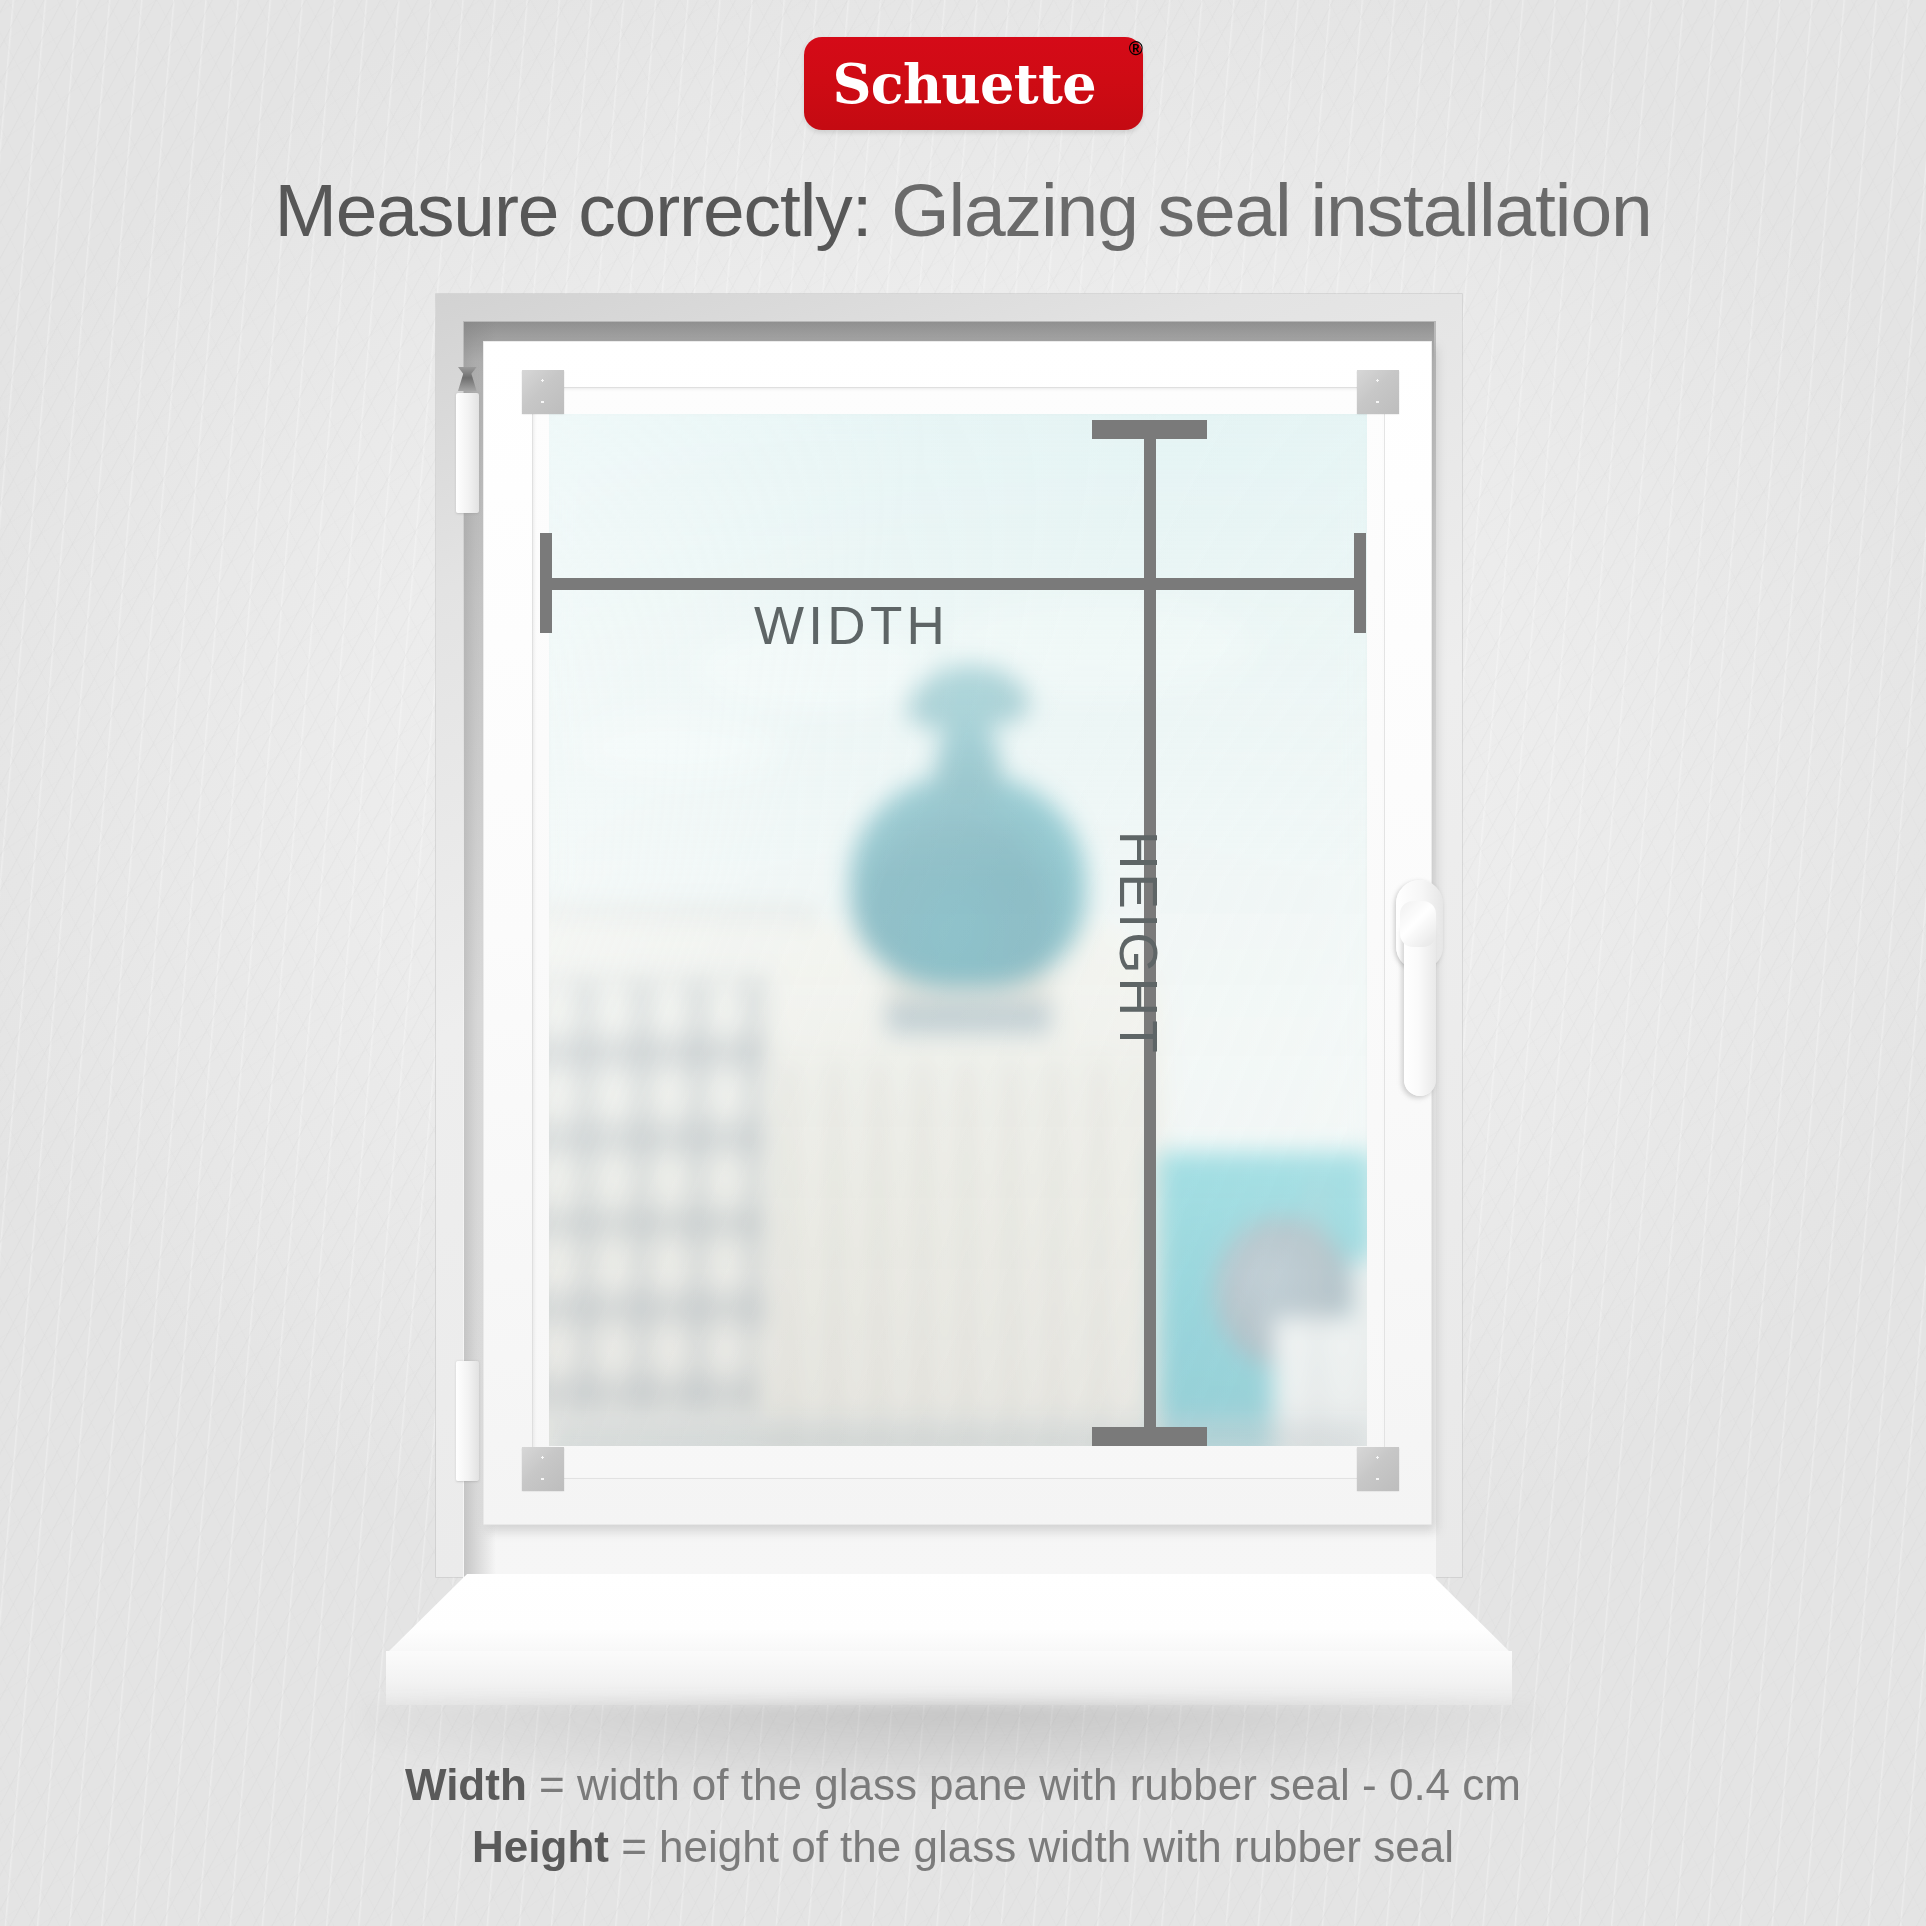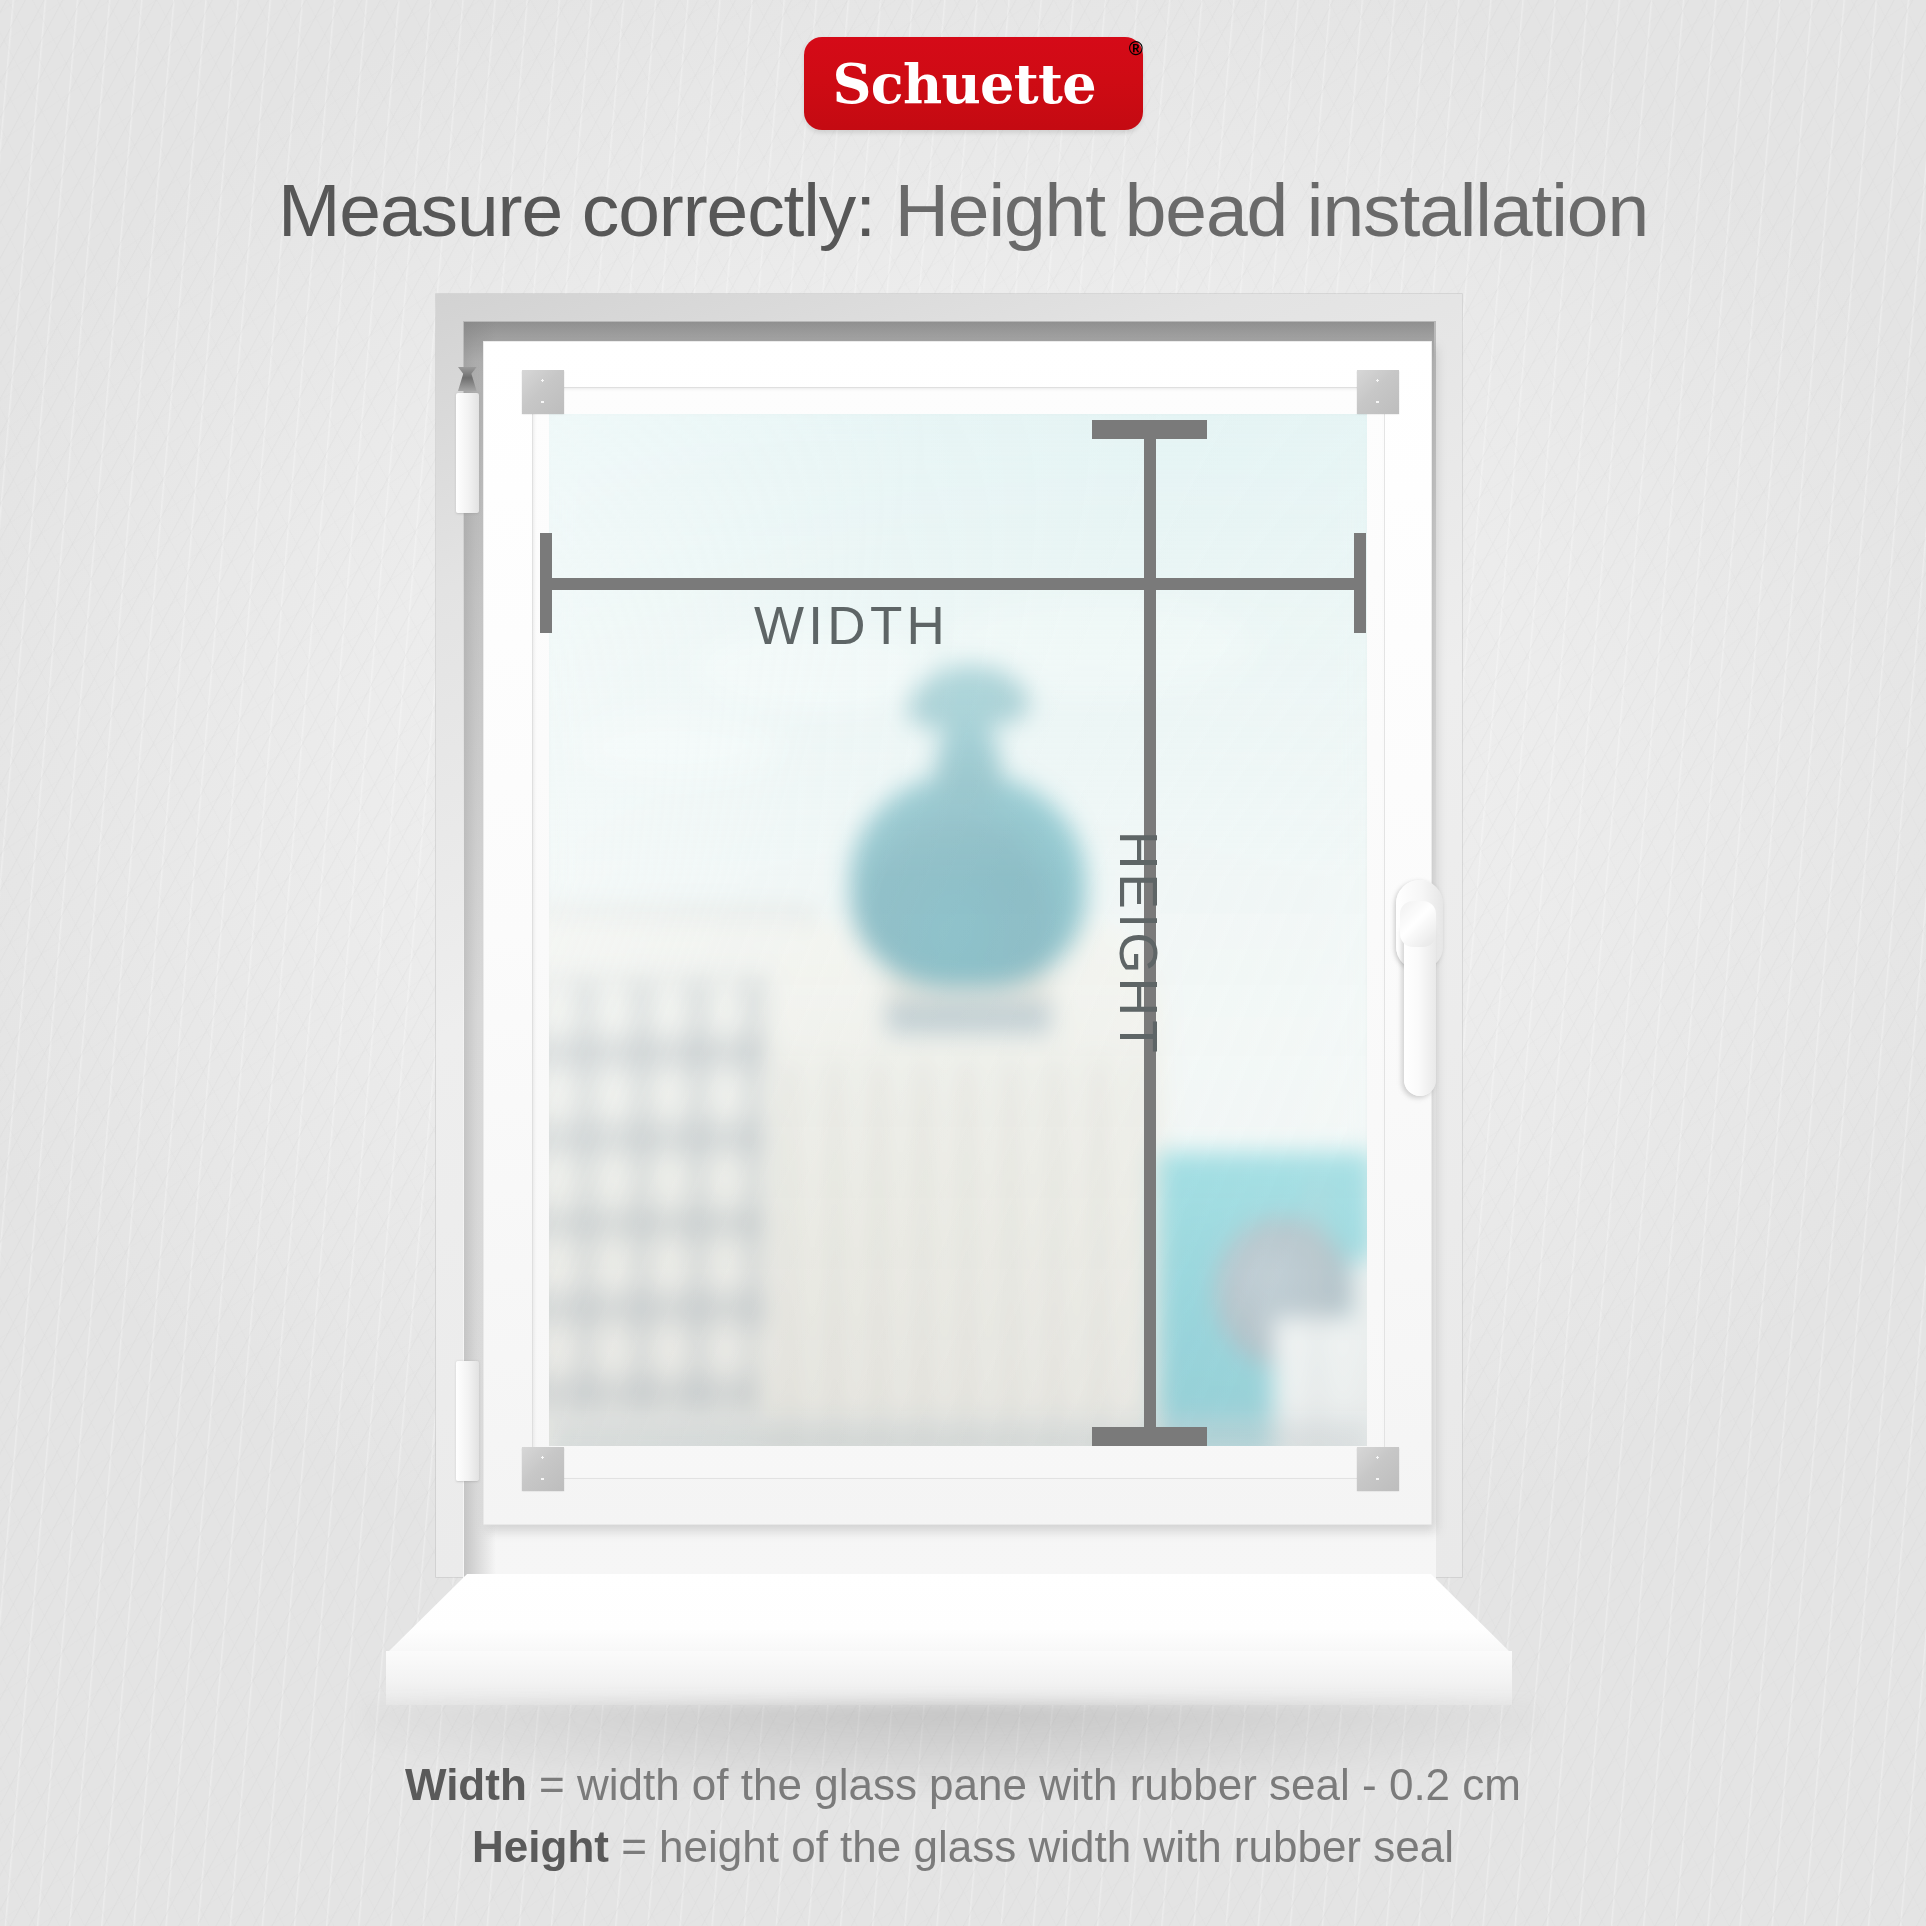--- a/index.html
+++ b/index.html
@@ -365,21 +365,21 @@
 
   <div class="wall"></div>
   <div class="wall-grain"></div>
 
   <div class="logo">
     <span class="logo-text">Schuette</span>
     <span class="logo-reg">®</span>
   </div>
 
   <div class="headline">
-    <span class="h-strong">Measure correctly:</span><span class="h-light"> Height bead installation</span>
+    <span class="h-strong">Measure correctly:</span><span class="h-light"> Glazing seal installation</span>
   </div>
 
   <div class="window-wrap">
 
     <div class="reveal"></div>
     <div class="reveal-inner"></div>
     <div class="reveal-top-shadow"></div>
     <div class="reveal-left-shadow"></div>
 
     <div class="sash"></div>
@@ -438,21 +438,21 @@
     <div class="m-line width-cap-r"></div>
     <div class="m-line height-line"></div>
     <div class="m-line height-cap-t"></div>
     <div class="m-line height-cap-b"></div>
     <div class="label-width">WIDTH</div>
     <div class="label-height">HEIGHT</div>
   </div>
 
   <div class="caption">
     <div>
-      <span class="cap-key">Width</span><span class="cap-val"> = width of the glass pane with rubber seal - 0.2 cm</span>
+      <span class="cap-key">Width</span><span class="cap-val"> = width of the glass pane with rubber seal - 0.4 cm</span>
     </div>
     <div>
       <span class="cap-key">Height</span><span class="cap-val"> = height of the glass width with rubber seal</span>
     </div>
   </div>
 
 </div>
 
 
 </body></html>

